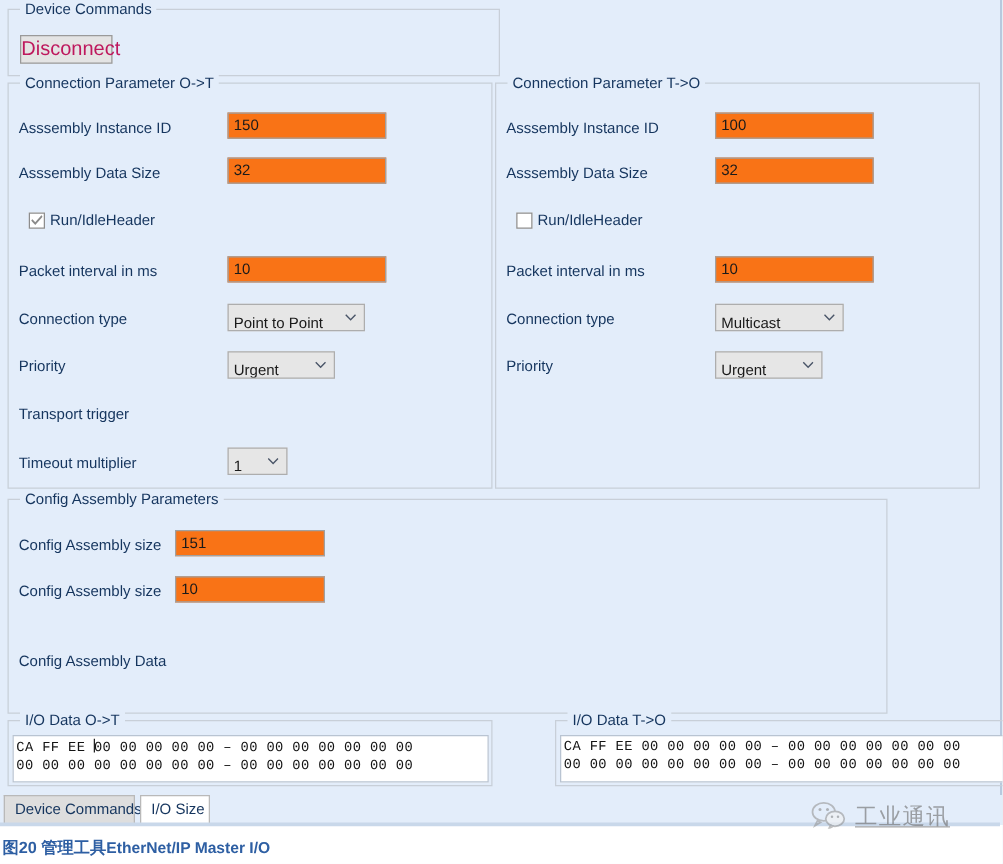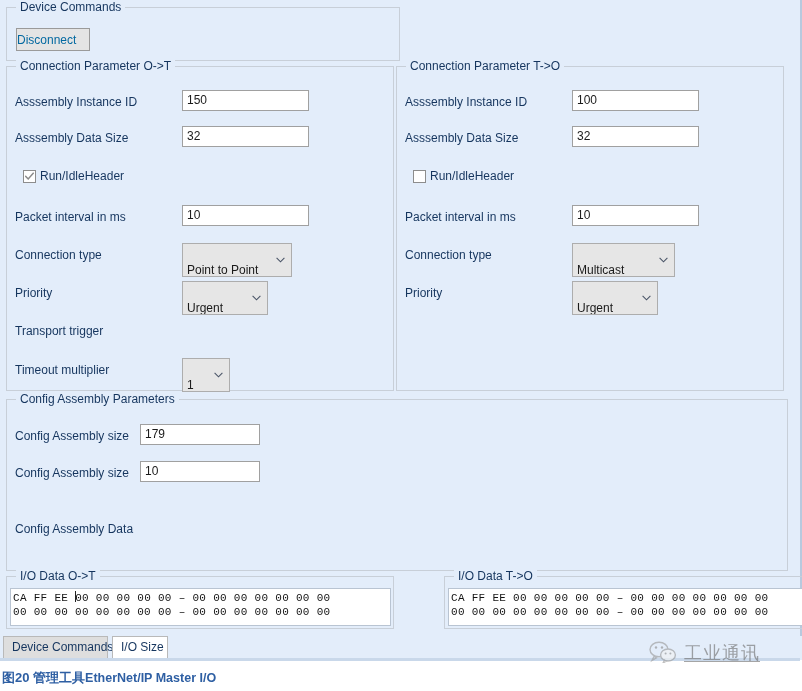--- a/index.html
+++ b/index.html
@@ -55,58 +55,58 @@
     line-height: 14px;
   }
 
   
   .btn {
     position: absolute;
     background: #e4e4e4;
     border: 1px solid #9a9a9a;
     box-sizing: border-box;
     font-family: "Liberation Sans", sans-serif;
-    font-size: 12px;
-    color: #0369a1;
+    font-size: 16px;
+    color: #be185d;
     text-align: left;
     line-height: 20px;
     padding: 0;
     cursor: default;
   }
 
   .lbl {
     position: absolute;
     font-size: 12px;
     color: #15355e;
     white-space: nowrap;
     line-height: 14px;
   }
 
   .textbox {
     position: absolute;
-    background: #ffffff;
+    background: #f97316;
     border: 1px solid #a0a0a0;
     box-sizing: border-box;
     font-family: "Liberation Sans", sans-serif;
     font-size: 12px;
     color: #1a1a1a;
     padding: 0 4px;
     line-height: 19px;
     white-space: nowrap;
     overflow: hidden;
   }
 
   .combo {
     position: absolute;
     background: #e6e6e6;
     border: 1px solid #adadad;
     box-sizing: border-box;
     font-size: 12px;
     color: #1a1a1a;
-    padding: 16px 4px;
+    padding: 4px 4px;
     line-height: 20px;
     white-space: nowrap;
     overflow: hidden;
   }
   .combo .chev {
     position: absolute;
     right: 6px;
     top: 50%;
     margin-top: -3px;
     width: 9px;
@@ -363,25 +363,25 @@
       <div class="combo" style="left:175px; top:214px; width:86px; height:22px;">
         <span>Urgent</span>
         <span class="chev">
           <svg width="9" height="6" viewBox="0 0 9 6">
               <path d="M0.6 0.8 L4.5 4.8 L8.4 0.8" stroke="#4a5568" stroke-width="1.1" fill="none"></path>
             </svg>
         </span>
       </div>
     </div>
 
-    <div class="groupbox" style="left:6px; top:399px; width:782px; height:172px;">
+    <div class="groupbox" style="left:6px; top:399px; width:704px; height:172px;">
       <span class="gb-title">Config Assembly Parameters</span>
 
       <span class="lbl" style="left:8px; top:29px;">Config Assembly size</span>
-      <div class="textbox" style="left:133px; top:24px; width:120px; height:21px;">179</div>
+      <div class="textbox" style="left:133px; top:24px; width:120px; height:21px;">151</div>
 
       <span class="lbl" style="left:8px; top:66px;">Config Assembly size</span>
       <div class="textbox" style="left:133px; top:61px; width:120px; height:21px;">10</div>
 
       <span class="lbl" style="left:8px; top:122px;">Config Assembly Data</span>
     </div>
 
     <div class="groupbox" style="left:6px; top:576px; width:388px; height:53px;">
       <span class="gb-title">I/O Data O-&gt;T</span>
       <div class="hexbox" style="left:3px; top:11px; width:381px; height:38px;">

